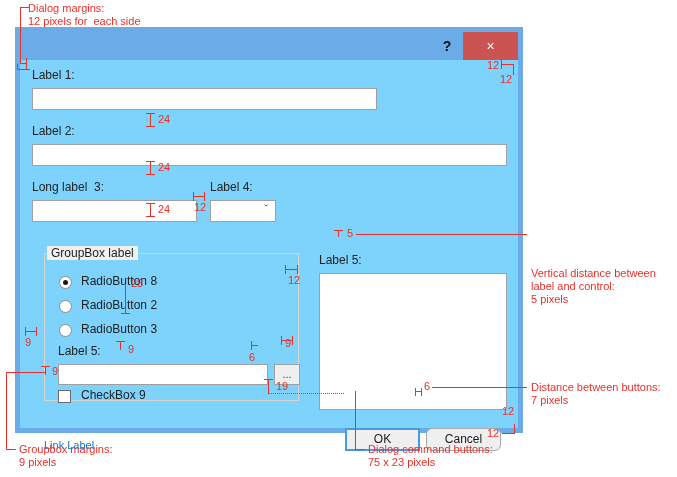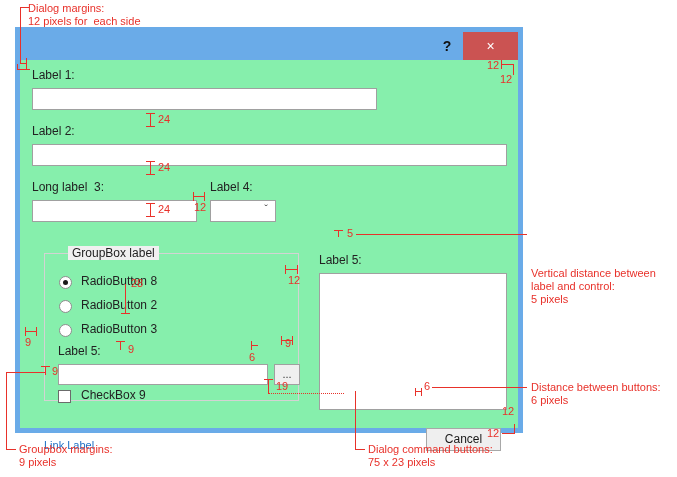--- a/index.html
+++ b/index.html
@@ -98,21 +98,21 @@
     line-height: 28px;
     cursor: default;
   }
 
   .client {
     position: absolute;
     left: 0;
     top: 28px;
     right: 0;
     bottom: 0;
-    background: #86efac;
+    background: #7dd3fc;
   }
 
   
   .lbl {
     position: absolute;
     font-size: 12px;
     color: #222;
     white-space: pre;
     font-family: "Liberation Sans", sans-serif;
   }
@@ -239,21 +239,21 @@
     <div class="tbox" style="left:12px; top:84px; width:475px; height:22px;"></div>
 
     <div class="lbl" style="left:12px; top:120px;">Long label  3:</div>
     <div class="tbox" style="left:12px; top:140px; width:165px; height:22px;"></div>
     <div class="lbl" style="left:190px; top:120px;">Label 4:</div>
     <div class="combo" style="left:190px; top:140px; width:66px; height:22px;">
       <span class="chev">ˇ</span>
     </div>
 
     <div class="groupbox" style="left:24px; top:193px; width:255px; height:148px;">
-      <div class="gb-label" style="left:23px; top:-8px;text-align:center;">GroupBox label</div>
+      <div class="gb-label" style="left:2px; top:-8px;text-align:center;">GroupBox label</div>
 
       <div class="radio on" style="left:14px; top:22px;"></div>
       <div class="radio-label" style="left:36px; top:20px;">RadioButton 8</div>
 
       <div class="radio" style="left:14px; top:46px;"></div>
       <div class="radio-label" style="left:36px; top:44px;">RadioButton 2</div>
 
       <div class="radio" style="left:14px; top:70px;"></div>
       <div class="radio-label" style="left:36px; top:68px;">RadioButton 3</div>
 
@@ -262,21 +262,22 @@
       <div class="dots-btn" style="left:229px; top:110px; width:26px; height:21px;">...</div>
 
       <div class="checkbox" style="left:13px; top:136px;"></div>
       <div class="radio-label" style="left:36px; top:134px;">CheckBox 9</div>
     </div>
 
     <div class="lbl" style="left:299px; top:193px;">Label 5:</div>
     <div class="listbox" style="left:299px; top:213px; width:188px; height:137px;"></div>
 
     <div class="linklabel" style="left:12px; top:379px;margin-left:12px;">Link Label</div>
-    <div class="cmdbtn" style="left:406px; top:368px;">Cancel</div>
+    <div class="cmdbtn default" style="left:325px; top:368px;">OK</div>
+    <div class="cmdbtn" style="left:406px; top:368px;border-radius:6px;">Cancel</div>
   </div>
 </div>
 
 <div class="anno" style="left:28px; top:2px;">Dialog margins:
 12 pixels for  each side</div>
 <div class="rline h" style="left:20px; top:7px; width:9px;"></div>
 <div class="rline v" style="left:20px; top:7px; height:56px;"></div>
 <div class="rline h" style="left:20px; top:63px; width:6px;"></div>
 <div class="rline v" style="left:26px; top:58px; height:11px;"></div>
 <div class="rline h" style="left:17px; top:69px; width:13px;"></div>
@@ -356,21 +357,21 @@
 <div class="rline h" style="left:264px; top:379px; width:9px;"></div>
 <div class="anno-num" style="left:276px; top:381px;">19</div>
 <div class="rline dotted-h" style="left:268px; top:393px; width:76px;"></div>
 
 <div class="rline h" style="left:415px; top:391px; width:7px;"></div>
 <div class="rline v" style="left:415px; top:388px; height:8px;"></div>
 <div class="rline v" style="left:421px; top:388px; height:8px;"></div>
 <div class="anno-num" style="left:424px; top:381px;">6</div>
 <div class="rline h" style="left:432px; top:387px; width:95px;"></div>
 <div class="anno" style="left:531px; top:381px;">Distance between buttons:
-6 pixels</div>
+7 pixels</div>
 
 <div class="anno-num" style="left:502px; top:406px;">12</div>
 <div class="rline h" style="left:502px; top:433px; width:13px;"></div>
 <div class="rline v" style="left:514px; top:424px; height:10px;"></div>
 <div class="anno-num" style="left:487px; top:428px;">12</div>
 
 <div class="rline v" style="left:355px; top:391px; height:58px;"></div>
 <div class="rline h" style="left:355px; top:449px; width:10px;"></div>
 <div class="anno" style="left:368px; top:443px;">Dialog command buttons:
 75 x 23 pixels</div>

